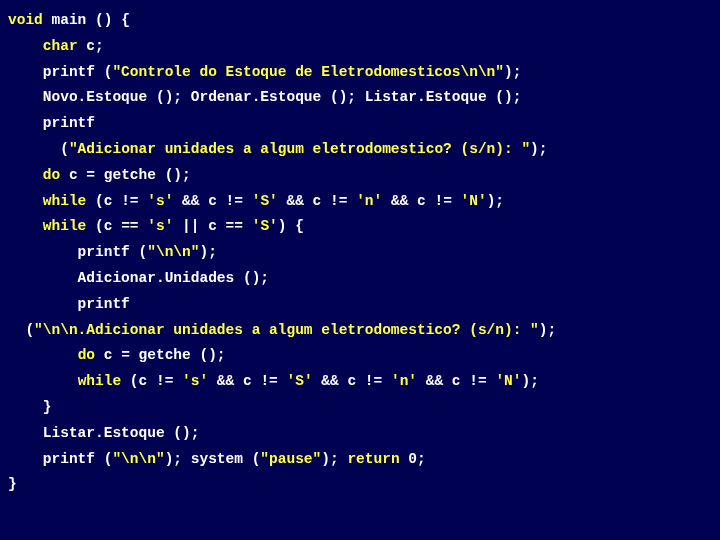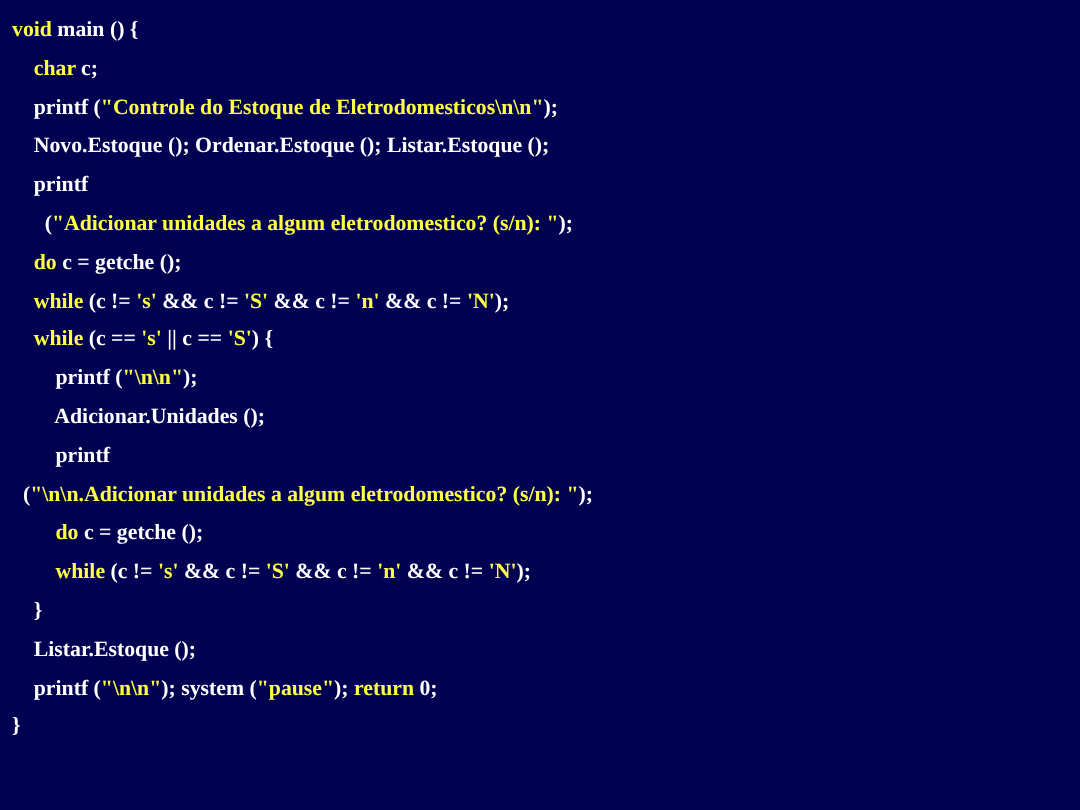--- a/index.html
+++ b/index.html
@@ -11,21 +11,20 @@
     font-family: "Courier New", monospace;
     font-size: 14.5px;
     font-weight: bold;
     overflow: hidden;
   }
   .slide {
     box-sizing: border-box;
     padding: 8px 8px;
     white-space: pre;
     line-height: 1.78;
-    font-family: Liberation Serif, serif;
   }
   .kw { color: #ffff44; }
   .tx { color: #ffffff; }
 </style>
 </head>
 <body>
 
 <div class="slide"><span class="kw">void</span><span class="tx"> main () {</span>
 <span class="tx">    </span><span class="kw">char</span><span class="tx"> c;</span>
 <span class="tx">    printf (</span><span class="kw">"Controle do Estoque de Eletrodomesticos\n\n"</span><span class="tx">);</span>

